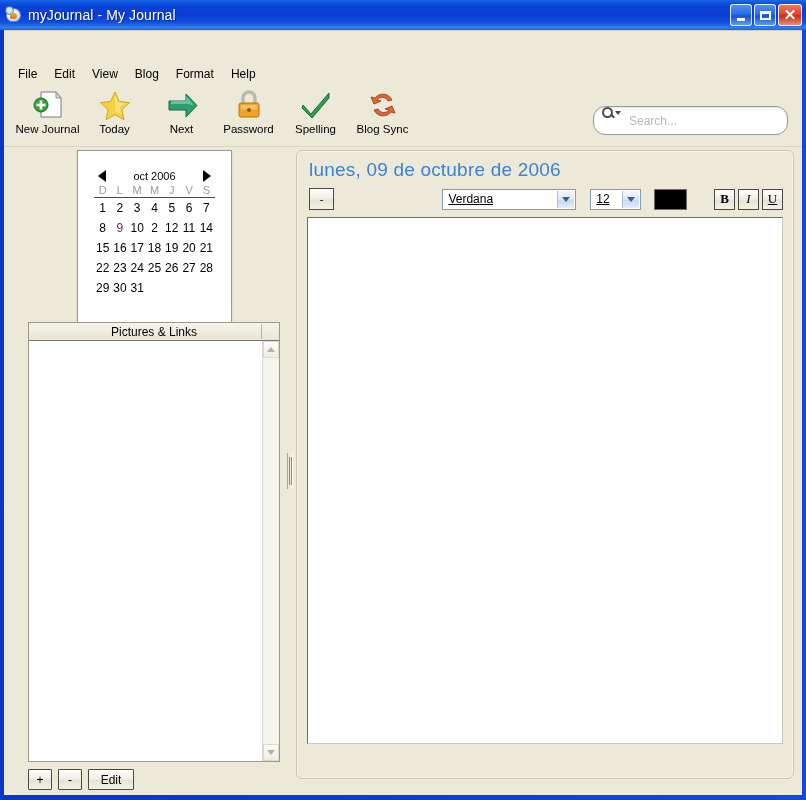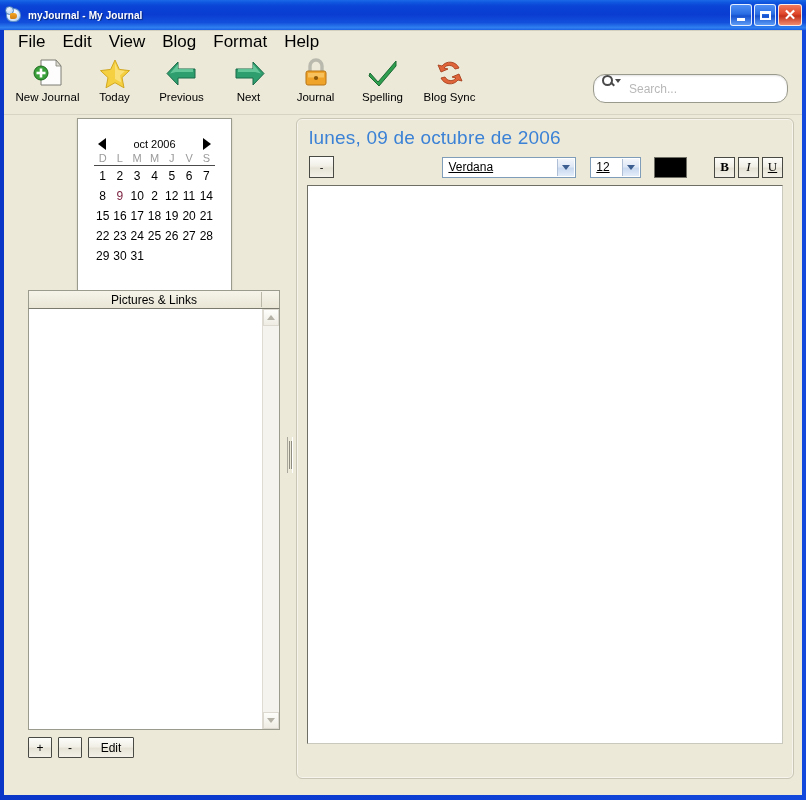--- a/index.html
+++ b/index.html
@@ -59,22 +59,22 @@
   }
   #app-icon .bird-beak {
     position: absolute;
     left: 5px; top: 7px;
     width: 7px; height: 6px;
     background: linear-gradient(to bottom, #f5a623, #d07f12);
     border-radius: 2px 4px 4px 2px;
   }
   #title-text {
     color: #ffffff;
-    font-size: 10px;
-    font-weight: bold;
+    font-size: 14px;
+    font-weight: normal;
     letter-spacing: 0.1px;
     text-shadow: 1px 1px 1px rgba(0,0,0,0.45);
     white-space: nowrap;
     flex: 1 1 auto;
     overflow: hidden;
   }
   .win-btns { display: flex; gap: 2px; margin-right: 2px; }
   .win-btn {
     width: 22px; height: 22px;
     border-radius: 3px;
@@ -115,22 +115,23 @@
   }
 
   
   #menubar {
     height: 21px;
     flex: 0 0 21px;
     background: #ece9d8;
     display: flex;
     align-items: center;
     padding-left: 6px;
-    font-size: 17px;
+    font-size: 12px;
     color: #000;
+    margin-top: 32px;
   }
   .menu-item {
     padding: 3px 9px 3px 8px;
     line-height: 1;
     cursor: default;
   }
 
   
   #toolbar {
     height: 63px;
@@ -559,29 +560,20 @@
       <div class="tbtn">
         <span class="ticon">
           <svg class="icon" width="34" height="32" viewBox="0 0 34 32">
             <path d="M17 3 L21.3 12.4 L31.5 13.6 L24 20.6 L26 30.8 L17 25.7 L8 30.8 L10 20.6 L2.5 13.6 L12.7 12.4 Z" fill="#f5d040" stroke="#d2a820" stroke-width="1"></path>
             <path d="M17 6 L20 13 L27 14 L22 18.5 L23.3 25.5 L17 22 Z" fill="#fbe68c" opacity="0.75"></path>
           </svg>
         </span>
         <span class="tlabel">Today</span>
       </div>
 
-      <div class="tbtn">
-        <span class="ticon">
-          <svg class="icon" width="36" height="32" viewBox="0 0 36 32">
-            <path d="M14 5 L14 12 L31 12 L31 21 L14 21 L14 28 L3 16.5 Z" fill="#2f9e6e" stroke="#1b6b49" stroke-width="1"></path>
-            <path d="M14 7 L14 12 L29 12 L29 15 L12 15 L6 16.5 Z" fill="#6fcfa4" opacity="0.8"></path>
-          </svg>
-        </span>
-        <span class="tlabel">Previous</span>
-      </div>
 
       <div class="tbtn">
         <span class="ticon">
           <svg class="icon" width="36" height="32" viewBox="0 0 36 32">
             <path d="M22 5 L22 12 L5 12 L5 21 L22 21 L22 28 L33 16.5 Z" fill="#2f9e6e" stroke="#1b6b49" stroke-width="1"></path>
             <path d="M22 7 L22 12 L7 12 L7 15 L24 15 L30 16.5 Z" fill="#6fcfa4" opacity="0.8"></path>
           </svg>
         </span>
         <span class="tlabel">Next</span>
       </div>
@@ -589,21 +581,21 @@
       <div class="tbtn">
         <span class="ticon">
           <svg class="icon" width="32" height="32" viewBox="0 0 32 32">
             <path d="M10 15 L10 9 a6 6 0 0 1 12 0 L22 15" fill="none" stroke="#b9b9ad" stroke-width="3.4"></path>
             <rect x="6" y="14" width="20" height="14" rx="2" fill="#f0a329" stroke="#b87514" stroke-width="1"></rect>
             <rect x="8" y="16" width="16" height="5" fill="#f8c濃" opacity="0"></rect>
             <rect x="8" y="16" width="16" height="4.5" fill="#f9cc70" opacity="0.75"></rect>
             <circle cx="16" cy="21" r="2.1" fill="#8a5608"></circle>
           </svg>
         </span>
-        <span class="tlabel">Journal</span>
+        <span class="tlabel">Password</span>
       </div>
 
       <div class="tbtn">
         <span class="ticon">
           <svg class="icon" width="34" height="32" viewBox="0 0 34 32">
             <path d="M4 16 L12 25 L30 4 L30 9 L13 29 L3 19 Z" fill="#2f9e4f" stroke="#1b6b33" stroke-width="1"></path>
           </svg>
         </span>
         <span class="tlabel">Spelling</span>
       </div>

